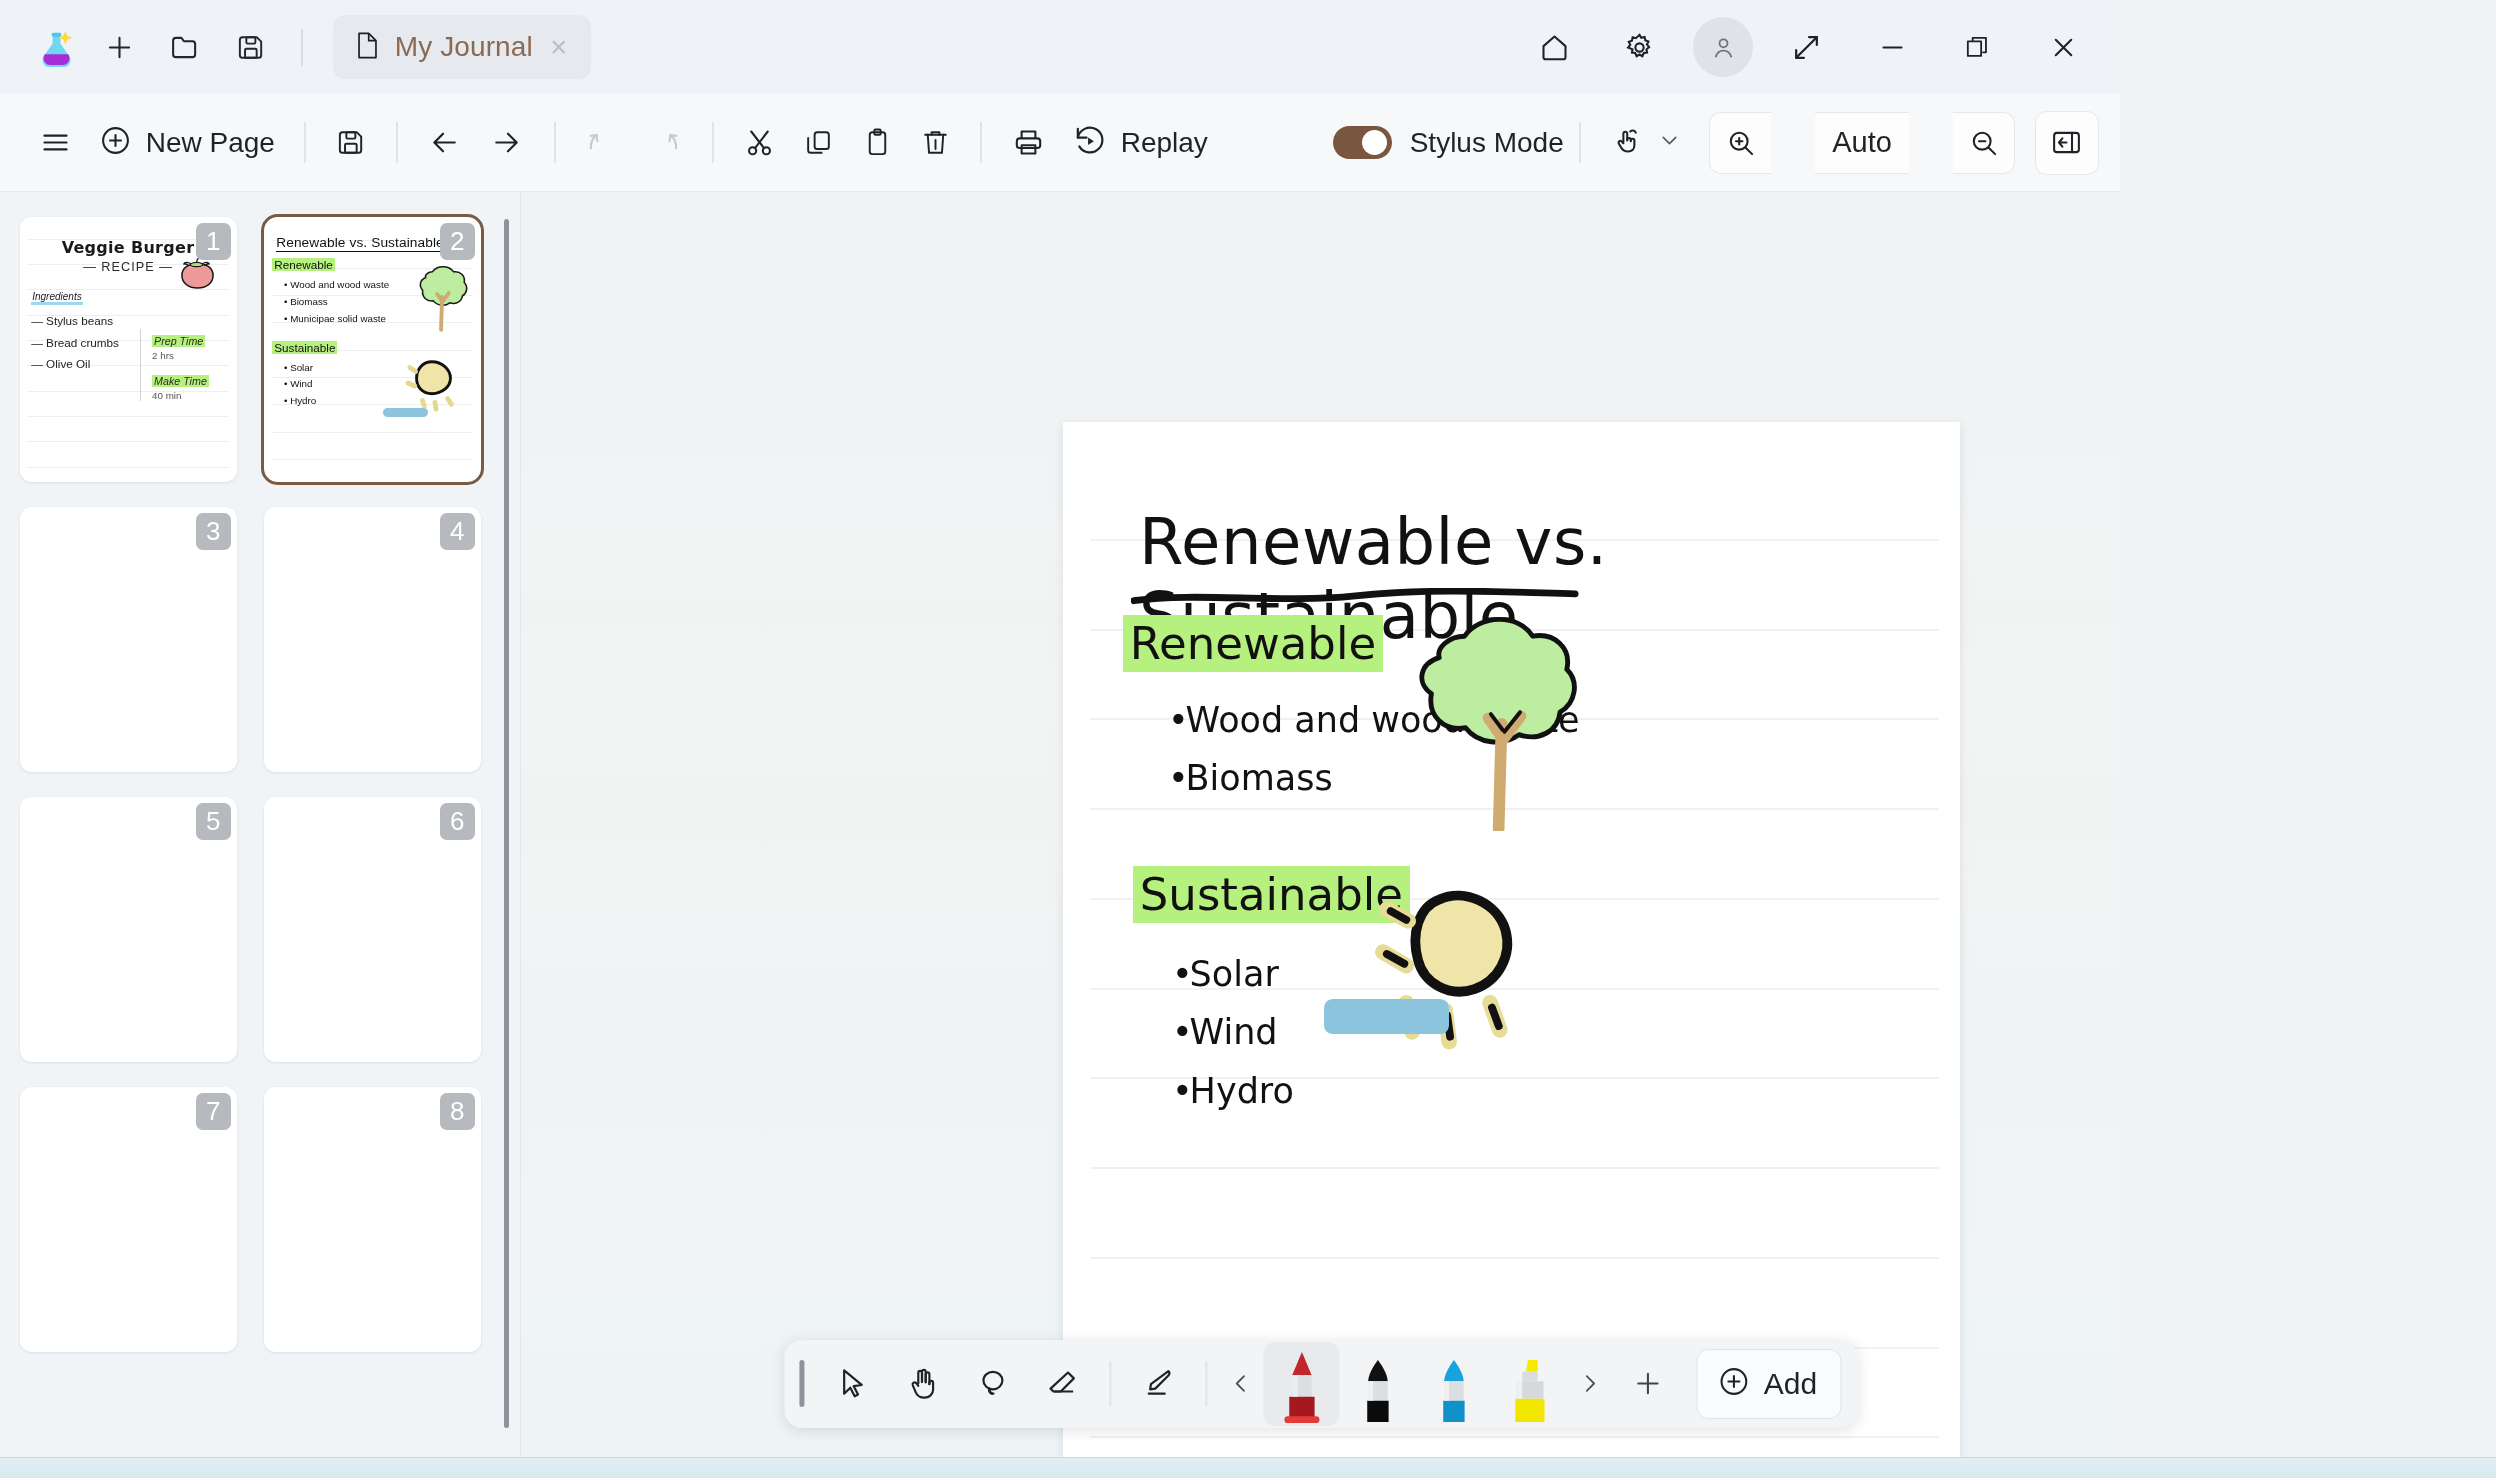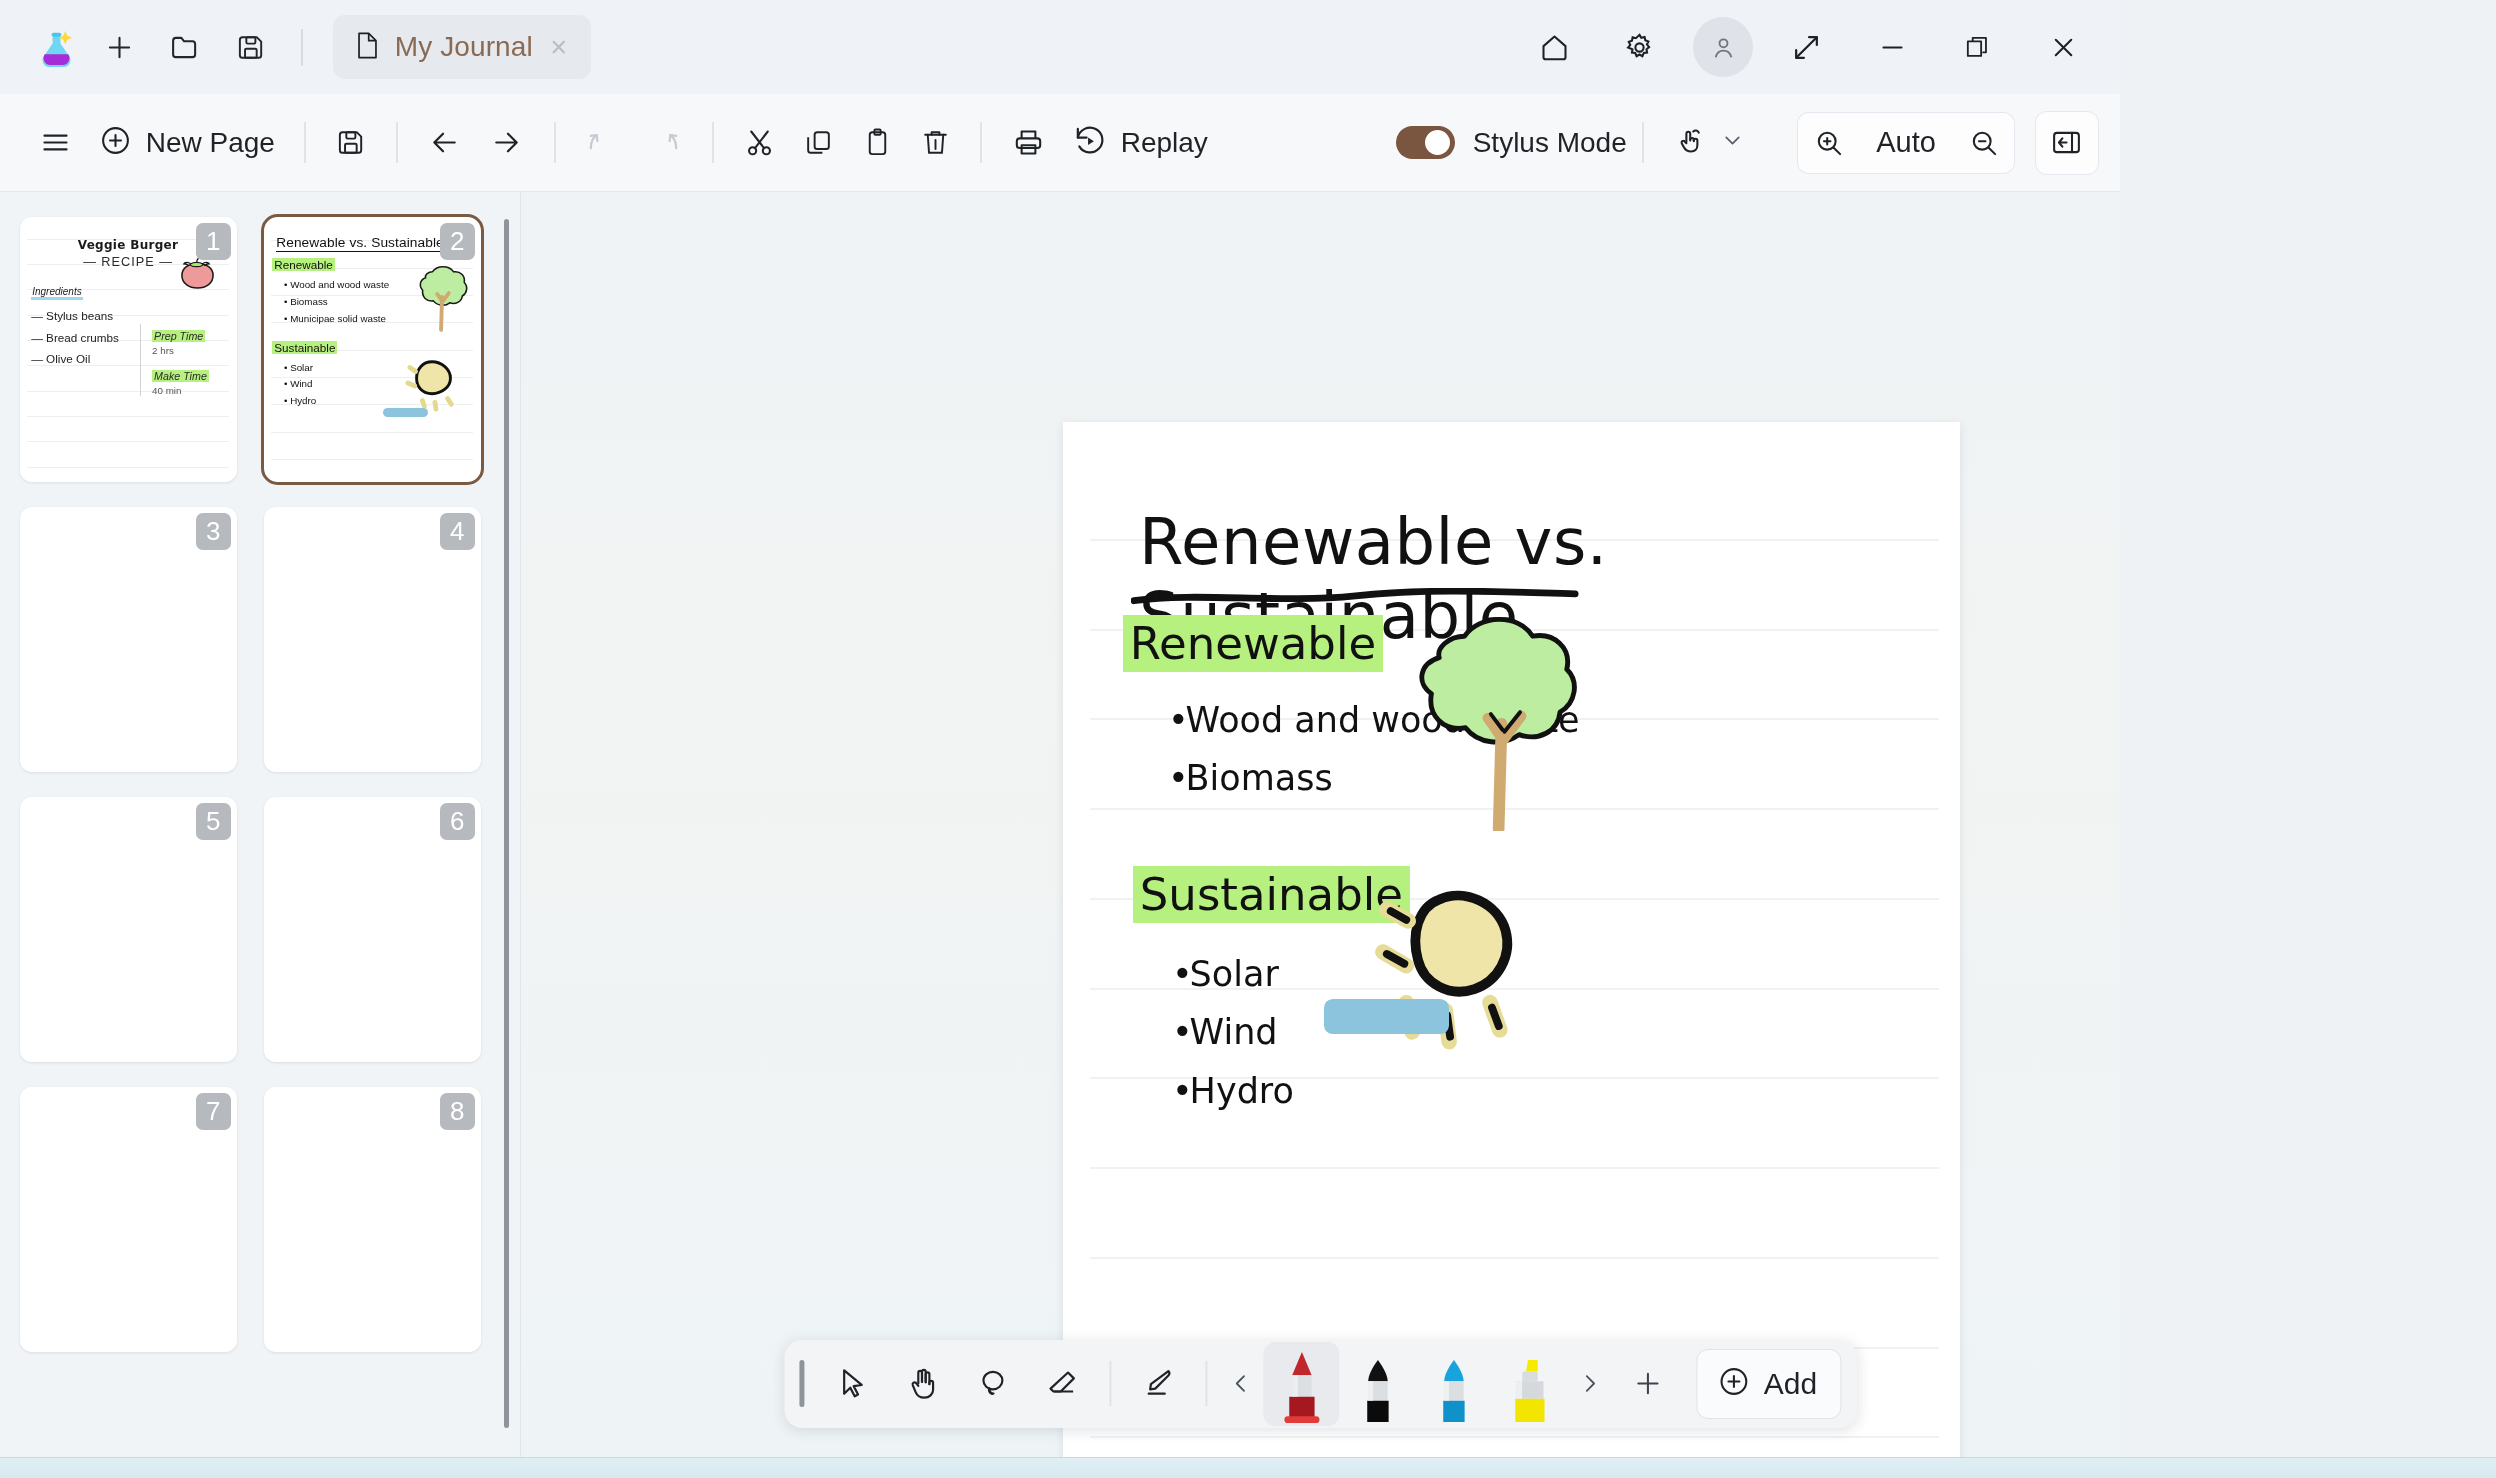--- a/index.html
+++ b/index.html
@@ -134,21 +134,21 @@
   .sb-scroll {
     position: absolute; top: 27px; right: 11.7px;
     width: 4.9px; height: 1209px; border-radius: 2.9px; background: #8f949b;
     cursor: pointer;
   }
   .sb-divider { position:absolute; top:0; bottom:0; right:0; width:1px; background:#e1e6ec;}
 
   
   .t1 { position:absolute; inset:0; padding: 9.8px 11.7px; }
   .t1 .title { text-align:center; font-family:"DejaVu Sans", sans-serif; font-weight:700;
-                font-size: 12px; color:#1b1b1b; letter-spacing:0.3px; margin-top:11.7px;}
+                font-size: 16px; color:#1b1b1b; letter-spacing:0.3px; margin-top:11.7px;}
   .t1 .sub { text-align:center; font-size: 12.7px; color:#2a2a2a; margin-top:2.9px; letter-spacing:1px;}
   .t1 .cols { display:flex; margin-top: 11.7px; }
   .t1 .left { width: 115px; }
   .t1 .ingr { font-size:10px; color:#1b1b1b; font-style:italic; border-bottom:3.9px solid #9ed8ef;
               display:inline-block; padding:0 1px 0 1px; line-height:1.1;}
   .t1 .li { font-size:11.7px; color:#222; margin-top:8.8px; white-space:nowrap;}
   .t1 .right { flex:1; padding-left:5.9px; position:relative;}
   .t1 .hl { display:inline-block; background:#b6f07e; font-size:10.7px; color:#2a2a2a; font-style:italic; padding:0 2px;}
   .t1 .val { font-size:9.8px; color:#555; margin-top:1px;}
   .t1 .vline { position:absolute; left:-5.9px; top:43px; width:1px; height:72px; background:#cfd3d8;}
@@ -447,21 +447,21 @@
           <path d="M14 5.5c1.3-1.3 3.4-1 4 .8"></path>
         </svg>
       </span>
       <span>
         <svg width="25" height="25" viewBox="0 0 24 24" fill="none" stroke="#555c64" stroke-width="1.6" stroke-linecap="round" stroke-linejoin="round">
             <path d="M6 9l6 6 6-6"></path>
           </svg>
       </span>
     </div>
 
-    <div class="zoomgroup" style="margin-left:38px;">
+    <div class="zoomgroup" style="margin-left:13px;gap:44px;">
       <div class="zoom-sq" style="border-right:none;border-radius:11.7px 0 0 11.7px;">
         <svg width="31" height="31" viewBox="0 0 24 24" fill="none" stroke="#1f2328" stroke-width="1.6" stroke-linecap="round">
             <circle cx="11" cy="11" r="6.5"></circle>
             <path d="M16 16l5 5"></path>
             <path d="M11 8.5v5M8.5 11h5"></path>
           </svg>
       </div>
       <div class="zoom-auto">Auto</div>
       <div class="zoom-sq" style="border-left:none;border-radius:0 11.7px 11.7px 0;">
         <svg width="31" height="31" viewBox="0 0 24 24" fill="none" stroke="#1f2328" stroke-width="1.6" stroke-linecap="round">

